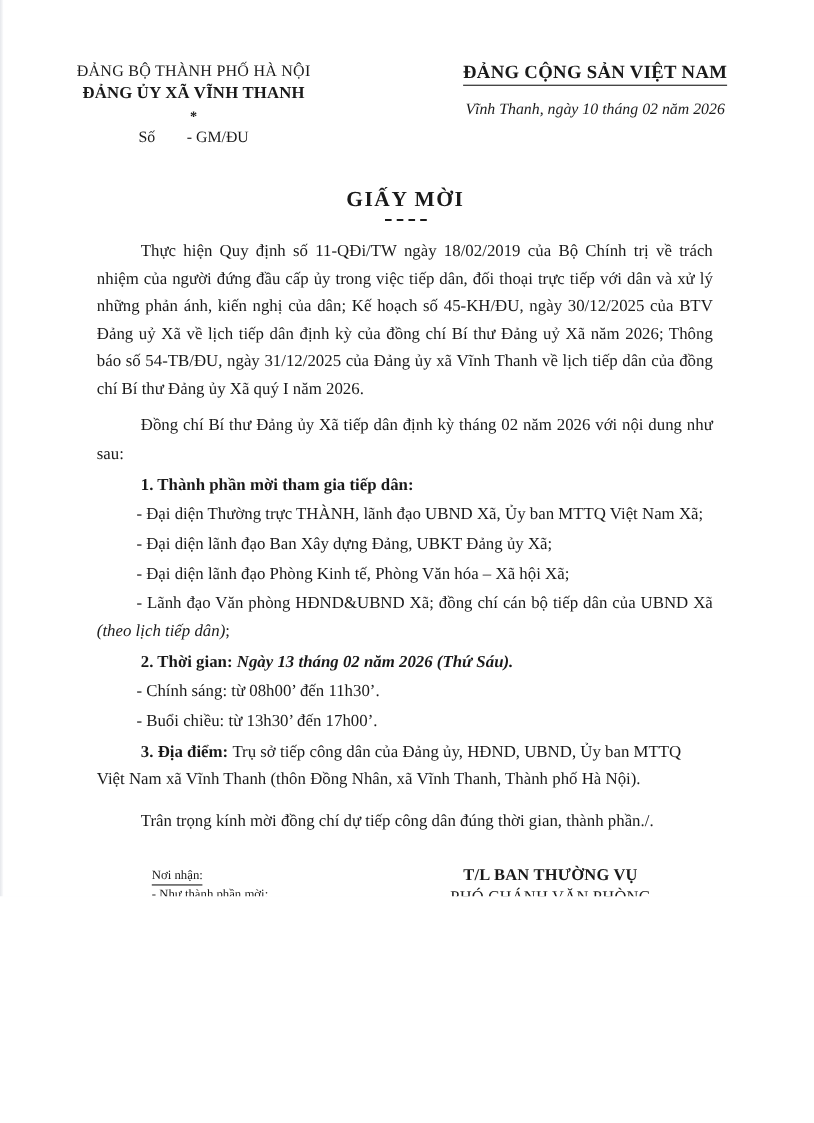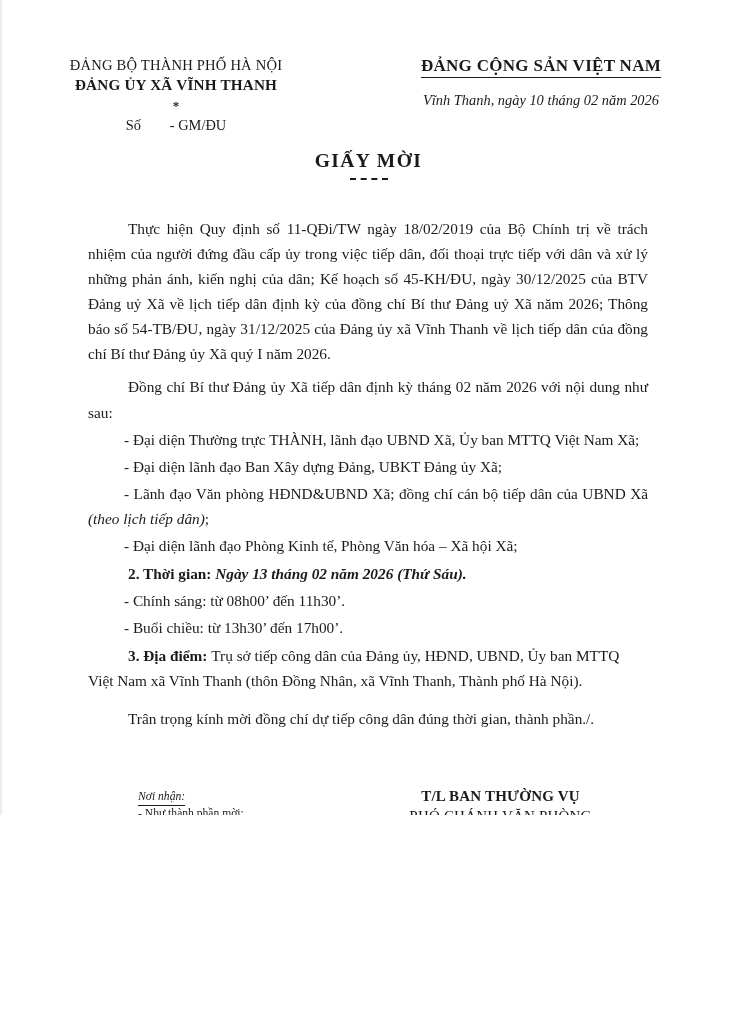--- a/index.html
+++ b/index.html
@@ -93,21 +93,21 @@
     margin-top: 14px;
     font-size: 14.4px;
     font-style: italic;
     white-space: nowrap;
   }
 
   
   .title-block {
     position: absolute;
     left: 0;
-    top: 150px;
+    top: 171px;
     width: 737px;
     text-align: center;
   }
   .doc-title {
     font-size: 19.5px;
     font-weight: bold;
     letter-spacing: 1.4px;
   }
   .title-rule {
     margin: 6px auto 0;
@@ -167,21 +167,20 @@
     display: flex;
     align-items: flex-start;
   }
   .recipients {
     width: 310px;
     padding-left: 138px;
     box-sizing: border-box;
   }
   .recip-title {
     font-size: 11.6px;
-    font-style: italic;
     display: inline-block;
     border-bottom: 1px solid #1a1a1a;
     line-height: 1.34;
     padding-bottom: 0px;
   }
   .recip-item {
     font-size: 11.6px;
     line-height: 1.42;
     white-space: nowrap;
   }
@@ -250,25 +249,26 @@
   </div>
 
   <div class="body-wrap">
 
     <p class="para indent">Thực hiện Quy định số 11-QĐi/TW ngày 18/02/2019 của Bộ Chính trị về trách nhiệm của người đứng đầu cấp ủy trong việc tiếp dân, đối thoại trực tiếp với dân và xử lý những phản ánh, kiến nghị của dân; Kế hoạch số 45-KH/ĐU, ngày 30/12/2025 của BTV Đảng uỷ Xã về lịch tiếp dân định kỳ của đồng chí Bí thư Đảng uỷ Xã năm 2026; Thông báo số 54-TB/ĐU, ngày 31/12/2025 của Đảng ủy xã Vĩnh Thanh về lịch tiếp dân của đồng chí Bí thư Đảng ủy Xã quý I năm 2026.</p>
 
     <div class="spacer-sm"></div>
 
     <p class="para indent">Đồng chí Bí thư Đảng ủy Xã tiếp dân định kỳ tháng 02 năm 2026 với nội dung như sau:</p>
 
+    <div class="heading">1. Thành phần mời tham gia tiếp dân:</div>
 
     <p class="para hang">- Đại diện Thường trực THÀNH, lãnh đạo UBND Xã, Ủy ban MTTQ Việt Nam Xã;</p>
     <p class="para hang">- Đại diện lãnh đạo Ban Xây dựng Đảng, UBKT Đảng ủy Xã;</p>
+    <p class="para hang">- Đại diện lãnh đạo Phòng Kinh tế, Phòng Văn hóa – Xã hội Xã;</p>
     <p class="para hang"><span>- Lãnh đạo Văn phòng HĐND&amp;UBND Xã; đồng chí cán bộ tiếp dân của UBND Xã </span><span class="ital">(theo lịch tiếp dân)</span><span>;</span></p>
-    <p class="para hang">- Đại diện lãnh đạo Phòng Kinh tế, Phòng Văn hóa – Xã hội Xã;</p>
 
     <div class="heading"><span>2. Thời gian: </span><span class="val-bi">Ngày 13 tháng 02 năm 2026 (Thứ Sáu).</span></div>
 
     <p class="para hang">- Chính sáng: từ 08h00’ đến 11h30’.</p>
     <p class="para hang">- Buổi chiều: từ 13h30’ đến 17h00’.</p>
 
     <div class="heading"><span>3. Địa điểm: </span><span class="val-plain">Trụ sở tiếp công dân của Đảng ủy, HĐND, UBND, Ủy ban MTTQ Việt Nam xã Vĩnh Thanh (thôn Đồng Nhân, xã Vĩnh Thanh, Thành phố Hà Nội).</span></div>
 
     <div class="spacer-md"></div>
 

